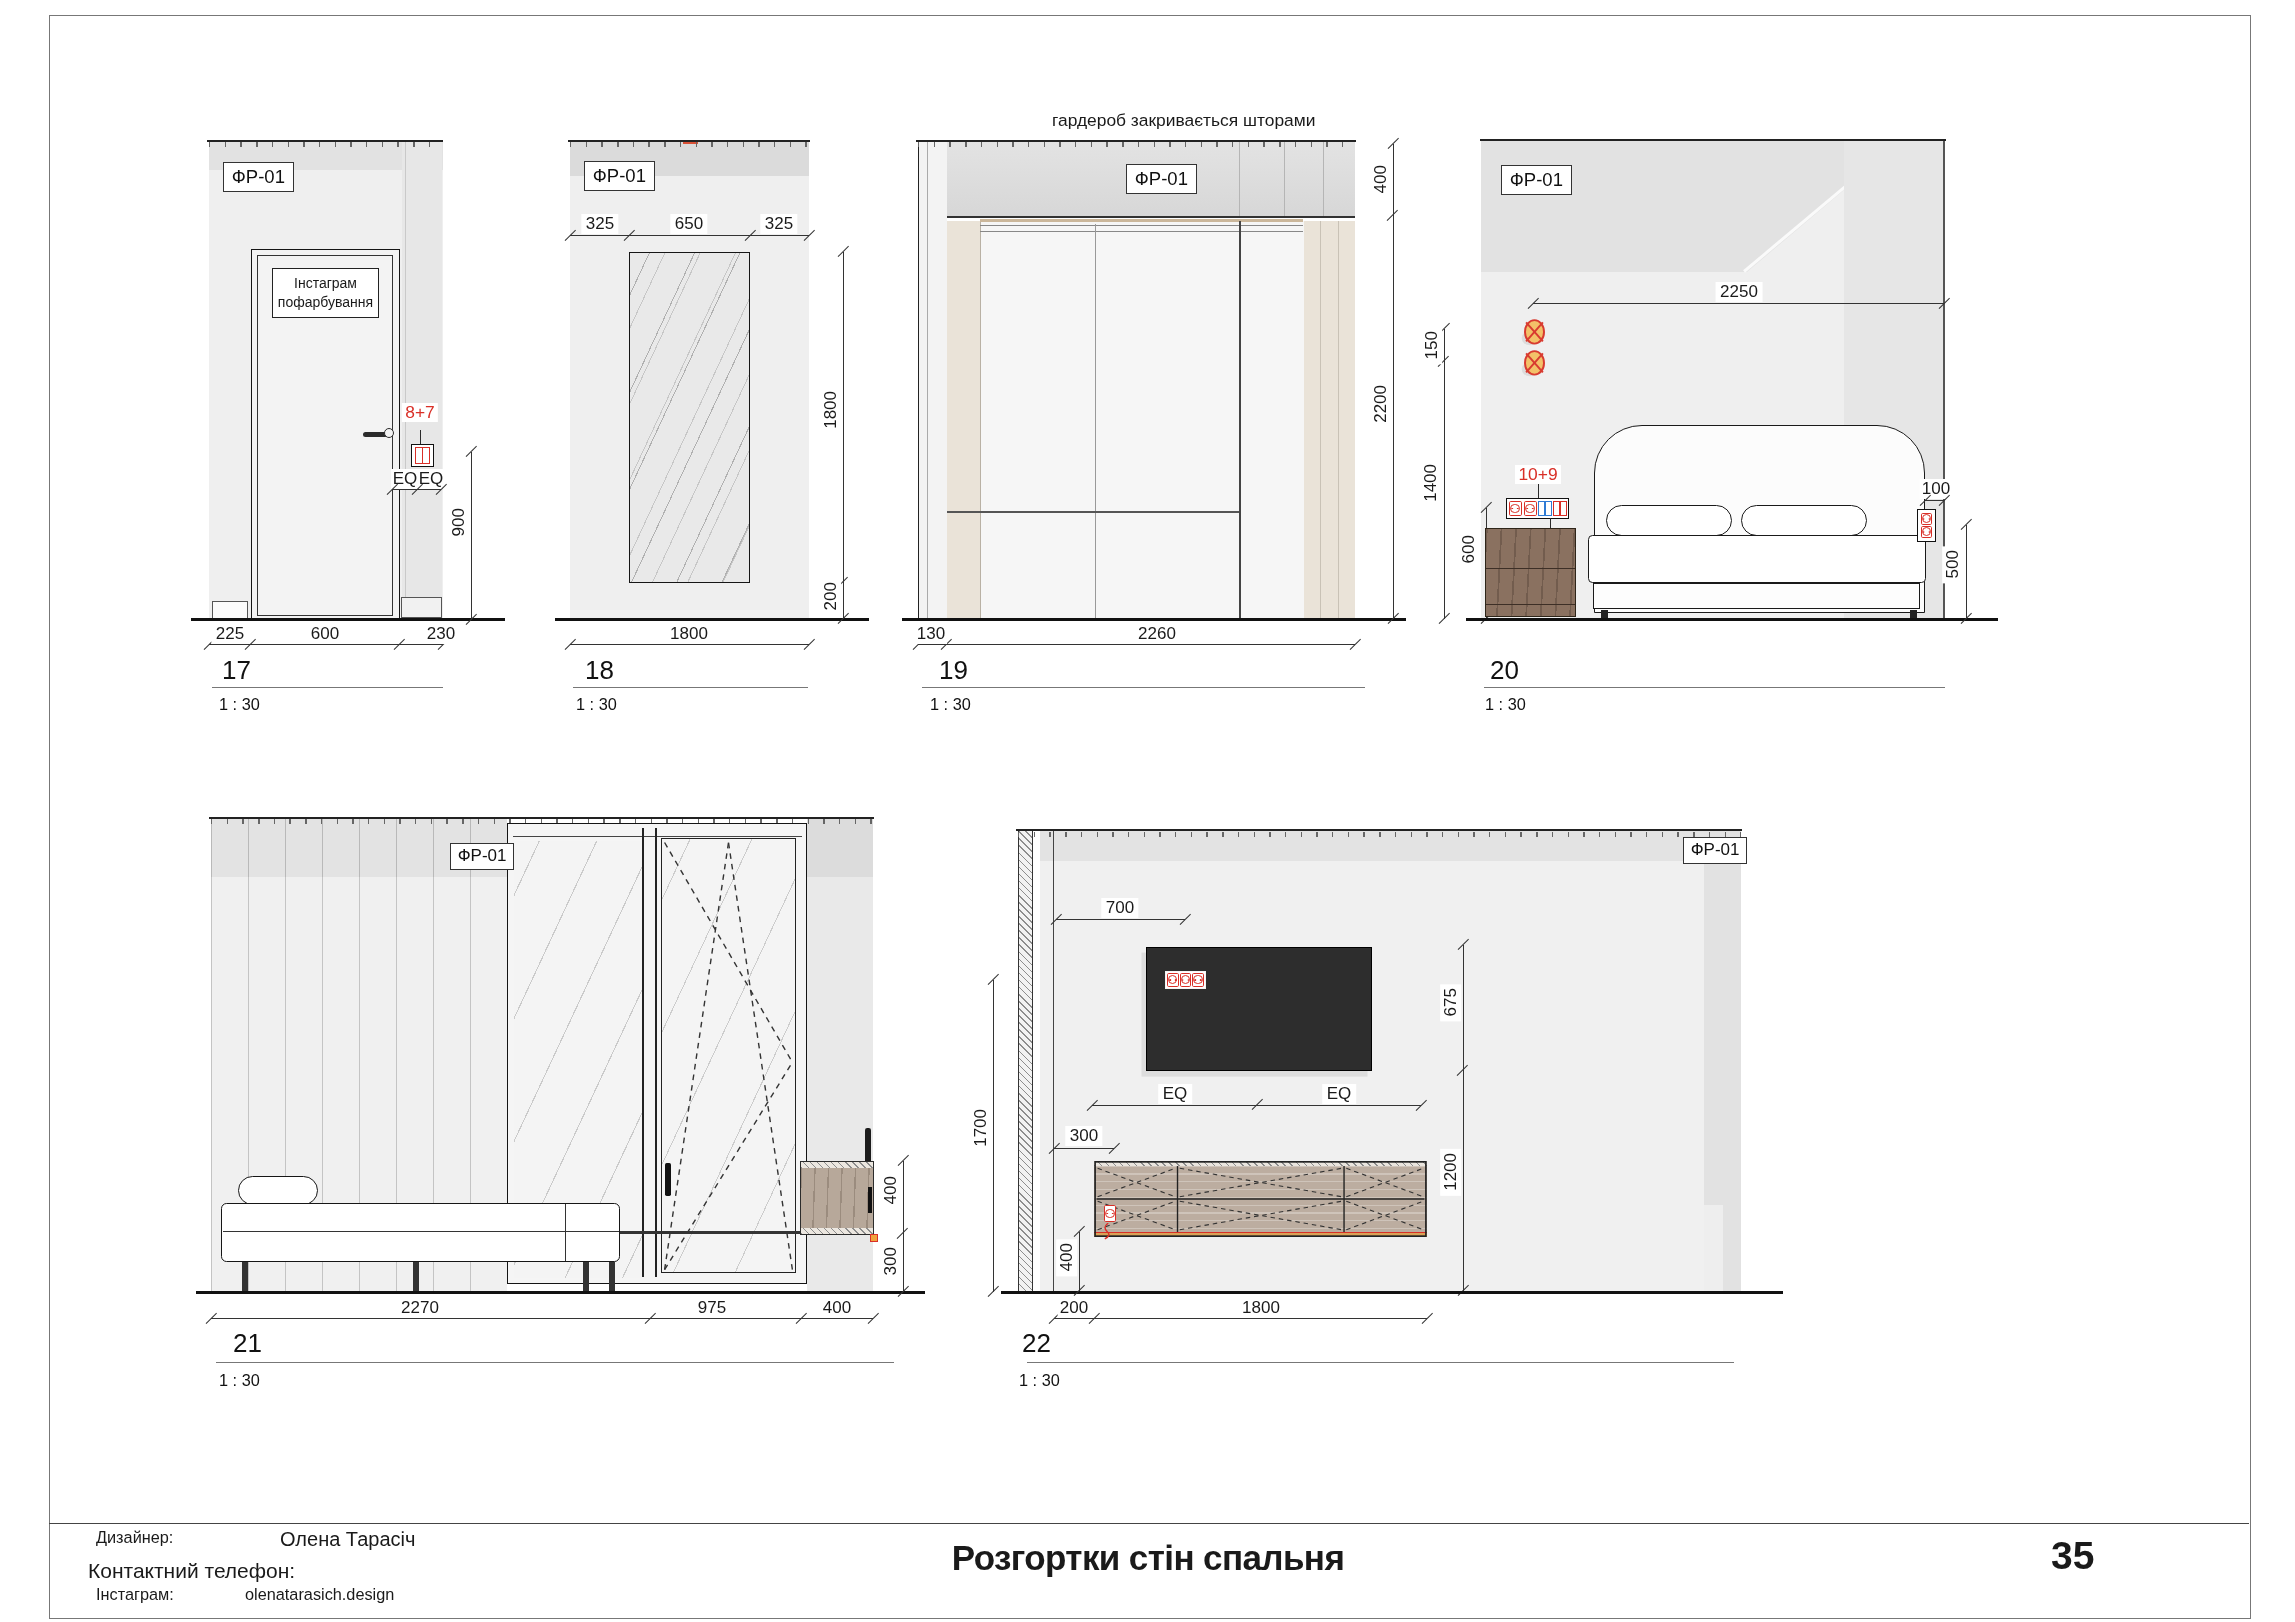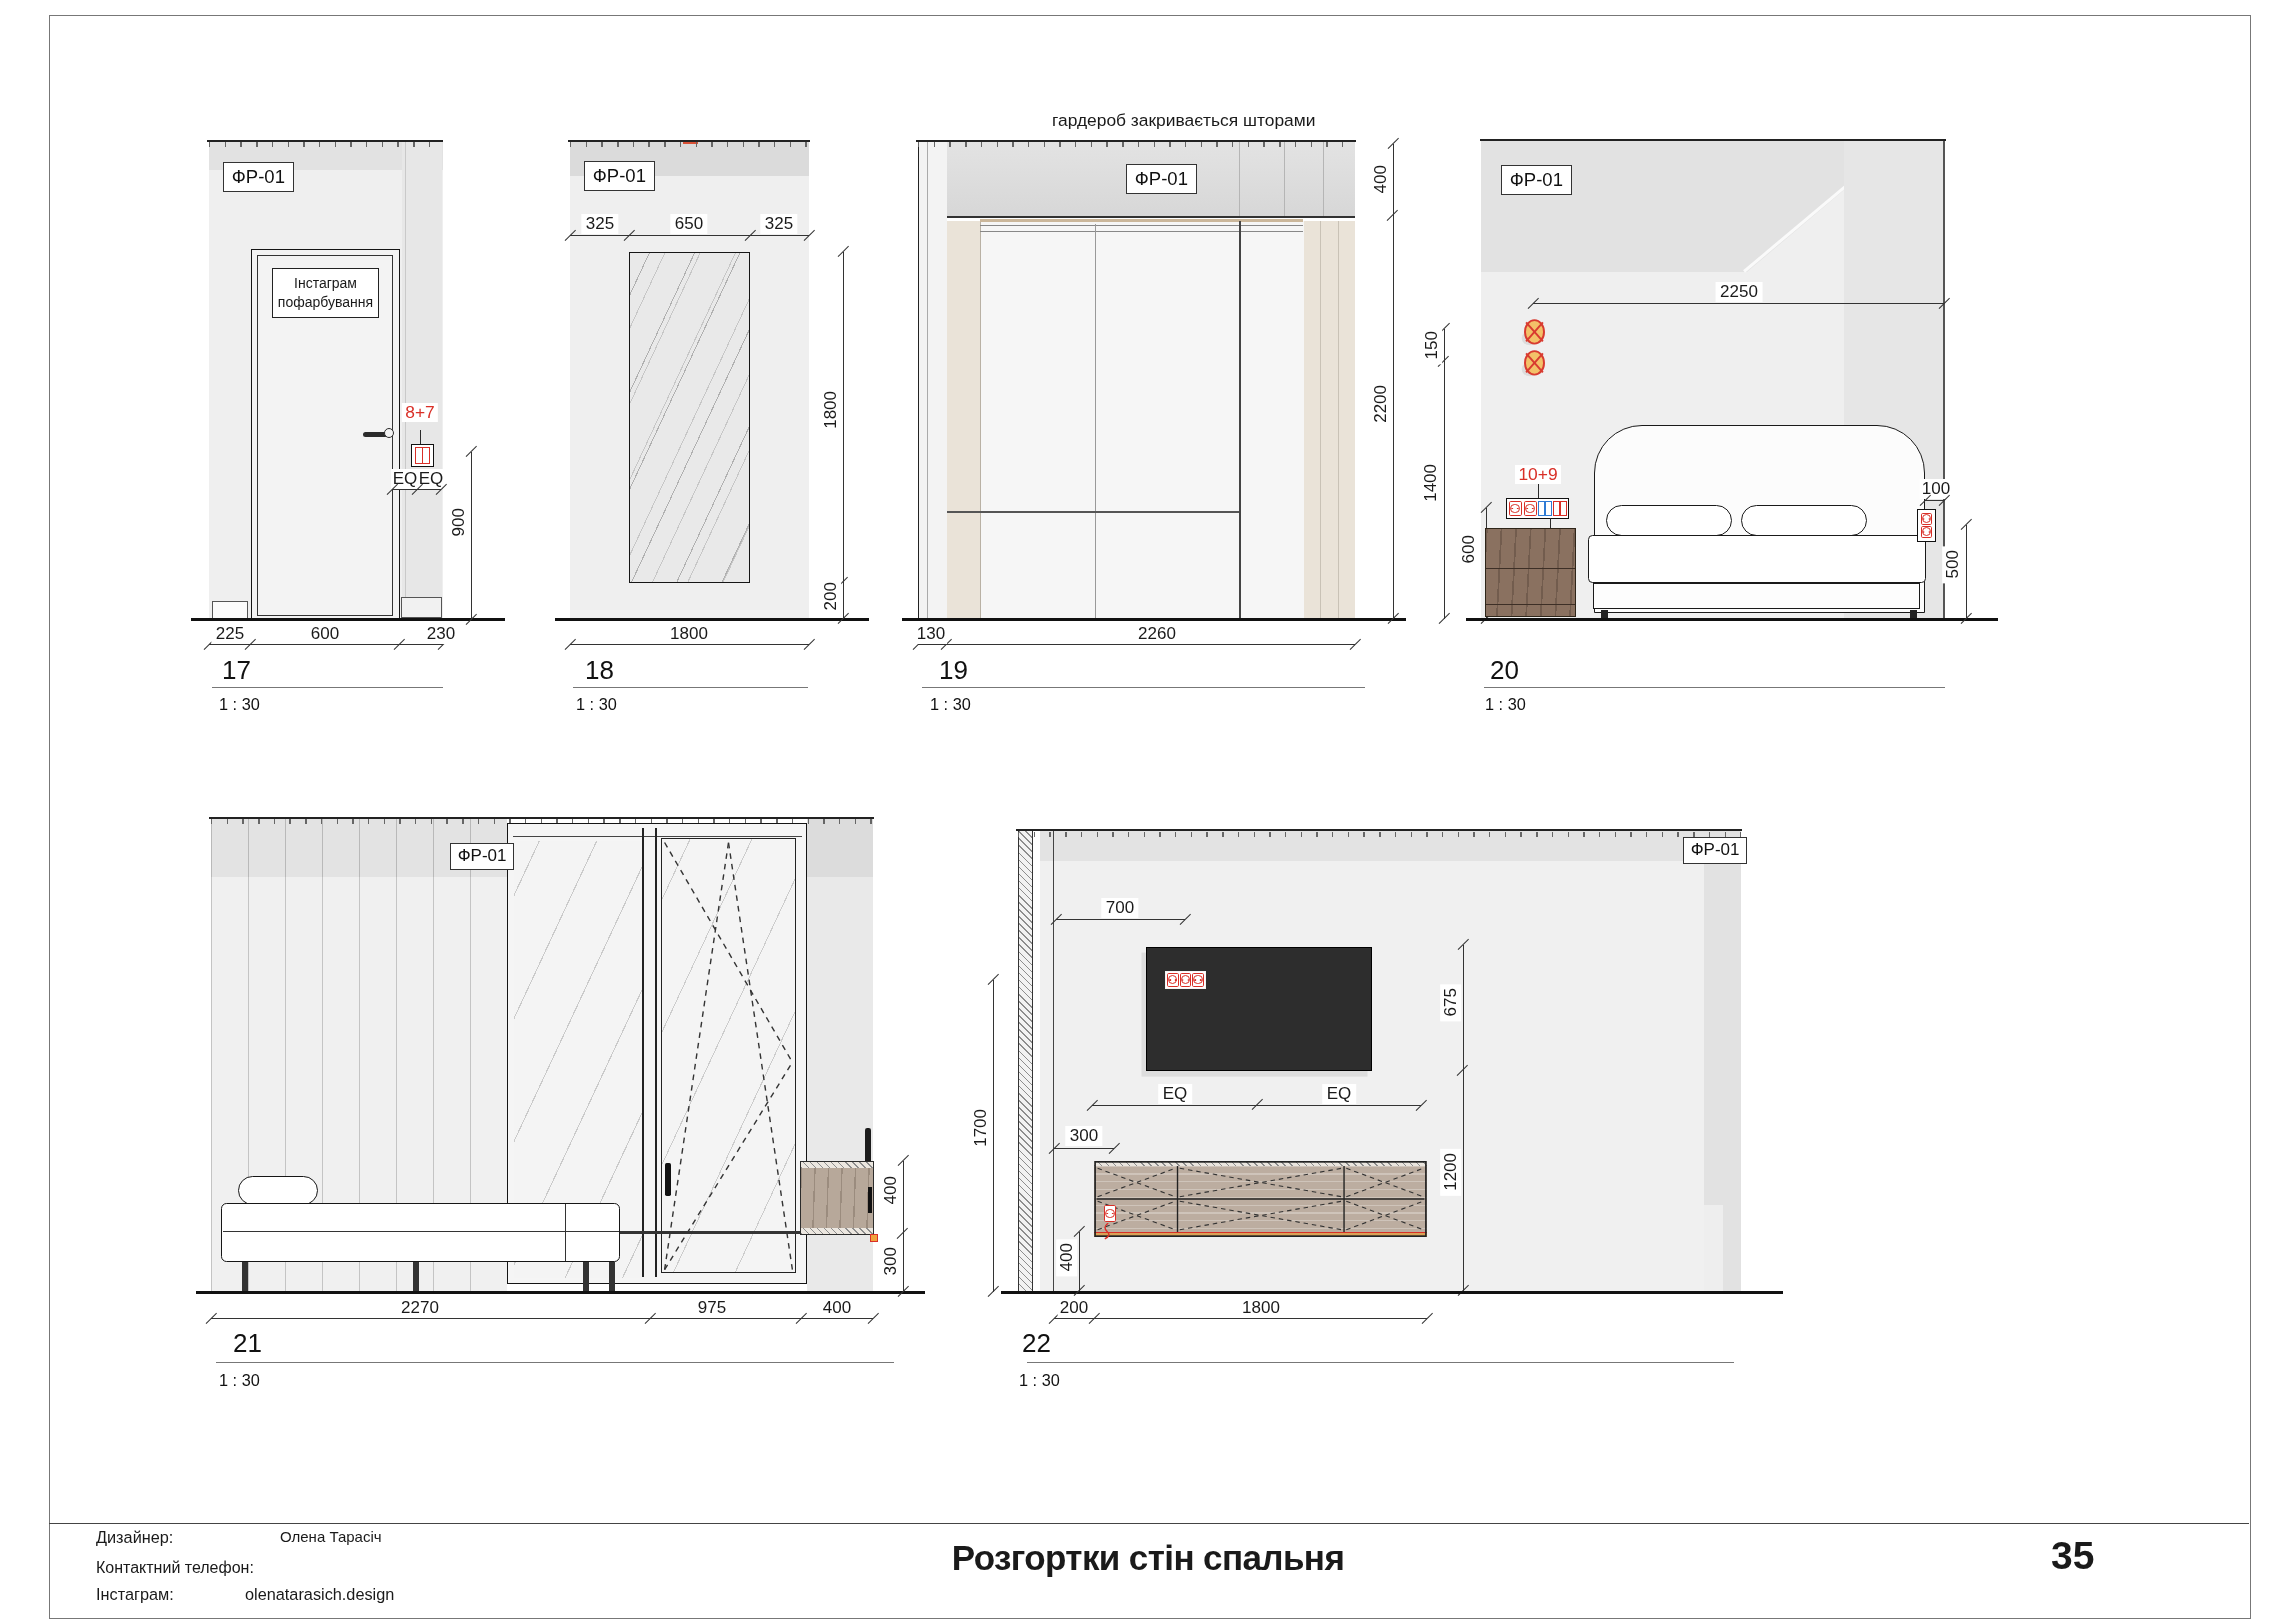--- a/index.html
+++ b/index.html
@@ -366,22 +366,22 @@
 
     <span class="tag" style="left:1683px;top:837px;font-size:17px;padding:3.4px 6.7px">ФР-01</span>
     <span class="viewno" style="left:1022px;top:1328px">22</span>
     <div class="vrule" style="left:1027px;top:1362px;width:707px"></div>
     <span class="sc" style="left:1019px;top:1371px">1 : 30</span>
   </div>
 
   <div>
     <div class="ln" style="left:49px;top:1523px;width:2200px;height:1.1px;background:#444"></div>
     <span class="abs" style="left:96px;top:1528px;font-size:16.3px">Дизайнер:</span>
-    <span class="abs" style="left:280px;top:1528px;font-size:15px">Олена Тарасіч</span>
-    <span class="abs" style="left:96px;top:1559px;font-size:16px">Контактний телефон:</span>
+    <span class="abs" style="left:280px;top:1528px;font-size:20px">Олена Тарасіч</span>
+    <span class="abs" style="left:88px;top:1559px;font-size:21px">Контактний телефон:</span>
     <span class="abs" style="left:280px;top:1559px;font-size:16.3px"></span>
     <span class="abs" style="left:96px;top:1585px;font-size:16.3px">Інстаграм:</span>
     <span class="abs" style="left:245px;top:1585px;font-size:16.3px">olenatarasich.design</span>
     <span class="abs" style="left:1148px;top:1538px;transform:translateX(-50%);font-size:35px;font-weight:bold;letter-spacing:-0.6px">Розгортки стін спальня</span>
     <span class="abs" style="left:2051px;top:1534px;font-size:39px;font-weight:600">35</span>
   </div>
 </div>
 
 
 </body></html>

